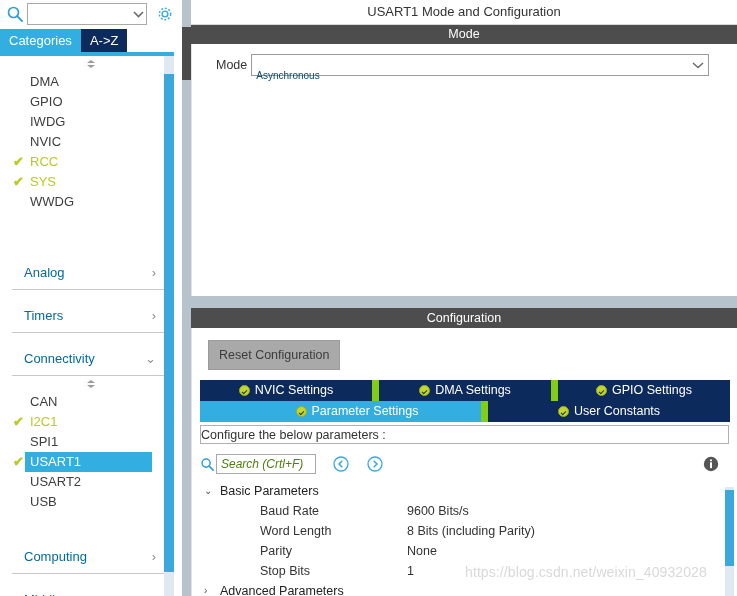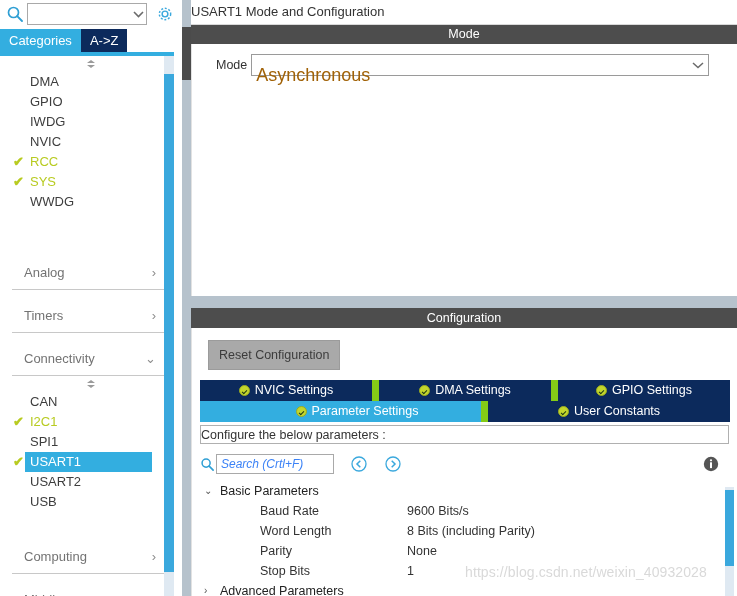--- a/index.html
+++ b/index.html
@@ -96,21 +96,21 @@
 
   .cat-head {
     height: 34px;
     display: flex; align-items: center;
     padding: 0 14px 0 12px;
     border-bottom: 1px solid #c8c8c8;
     margin: 0 12px 0 12px;
     width: 158px;
   }
   .cat-head .lbl {
-    flex: 1; font-size: 13px; color: #737373;
+    flex: 1; font-size: 13px; color: #0369a1;
   }
   .cat-head .arrow { color: #8d8d8d; font-size: 13px; }
 
   
   .side-scroll-track {
     position: absolute; right: 8px; top: 56px;
     width: 10px; height: 540px; background: #dfe9f2;
   }
   .side-scroll-thumb {
     position: absolute; right: 8px; top: 74px;
@@ -130,20 +130,21 @@
   }
 
   
   #main {
     position: absolute; left: 191px; top: 0;
     width: 546px; height: 596px;
     background: #ffffff;
   }
   .mode-title {
     height: 24px; line-height: 24px;
+    text-align: center;
     font-size: 13px; color: #333;
     background: #ffffff;
   }
   .bar-head {
     height: 20px; line-height: 20px;
     background: #4d4d4d; color: #ffffff;
     font-size: 12.5px; text-align: center;
   }
   .mode-panel {
     height: 252px; background: #ffffff; padding-top: 10px;
@@ -155,21 +156,21 @@
     padding-left: 24px;
   }
   .field-row .flabel {
     font-size: 12.5px; color: #333; white-space: nowrap; padding-right: 4px;
   }
   .sel-box {
     height: 22px; border: 1px solid #9a9a9a; background: #fff;
     display: flex; align-items: center;
     flex: 1; margin-right: 28px; position: relative;
   }
-  .sel-box .sval { font-size: 18px; color: #a16207; padding-left: 4px; flex: 1; margin-top: 20px; }
+  .sel-box .sval { font-size: 10px; color: #0c4a6e; padding-left: 4px; flex: 1; margin-top: 20px; }
   .sel-box .schev { width: 20px; display: flex; align-items: center; justify-content: center; }
 
   .panel-gap { height: 12px; background: #b6c2cc; }
 
   .conf-panel { background: #ffffff; border-left: 1px solid #e2e2e2; }
   .reset-wrap { padding: 12px 0 10px 16px; }
   .reset-btn {
     display: inline-block;
     background: #a9a9a9; color: #3c3c3c;
     font-size: 12.5px;
@@ -209,23 +210,23 @@
     border: 1px solid #b0b0b0;
     background: #ffffff;
     font-size: 12.5px; color: #333;
   }
   .searchrow {
     display: flex; align-items: center;
     margin: 9px 0 0 8px; height: 22px;
   }
   .sm-mag { width: 16px; flex: 0 0 16px; display:flex; align-items:center; }
   .param-search {
-    width: 118px; height: 20px;
+    width: 100px; height: 20px;
     border: 1px solid #a9a9a9; background: #fff;
-    font-size: 12px; color: #3b82f6; font-style: italic;
+    font-size: 12px; color: #4d7c0f; font-style: italic;
     padding-left: 4px; line-height: 18px;
     white-space: nowrap; overflow: hidden;
   }
   .navbtn { width: 18px; height: 18px; margin-left: 16px; }
   .navbtn:first-of-type { margin-left: 20px; }
   .info-icon { margin-left: auto; margin-right: 18px; width: 16px; height: 16px; }
 
   .tree { margin: 6px 0 0 8px; position: relative; }
   .tree-group {
     height: 20px; line-height: 20px;

